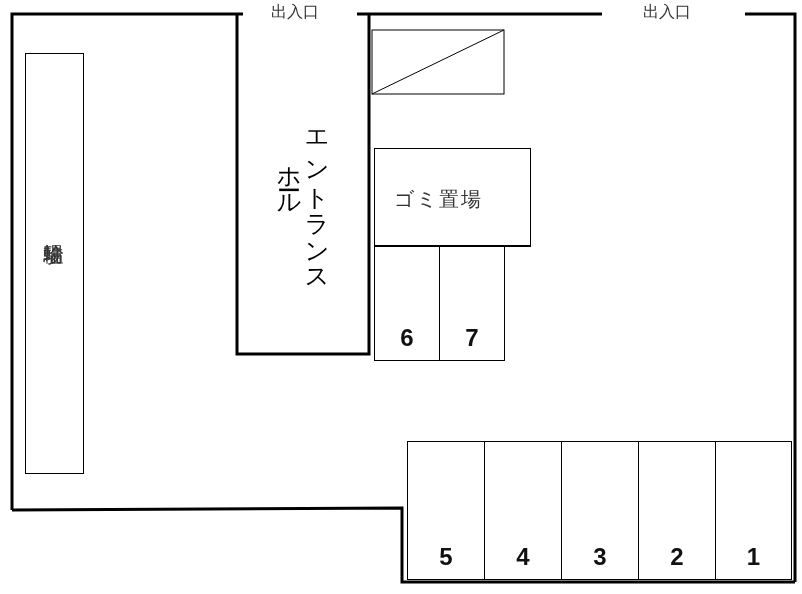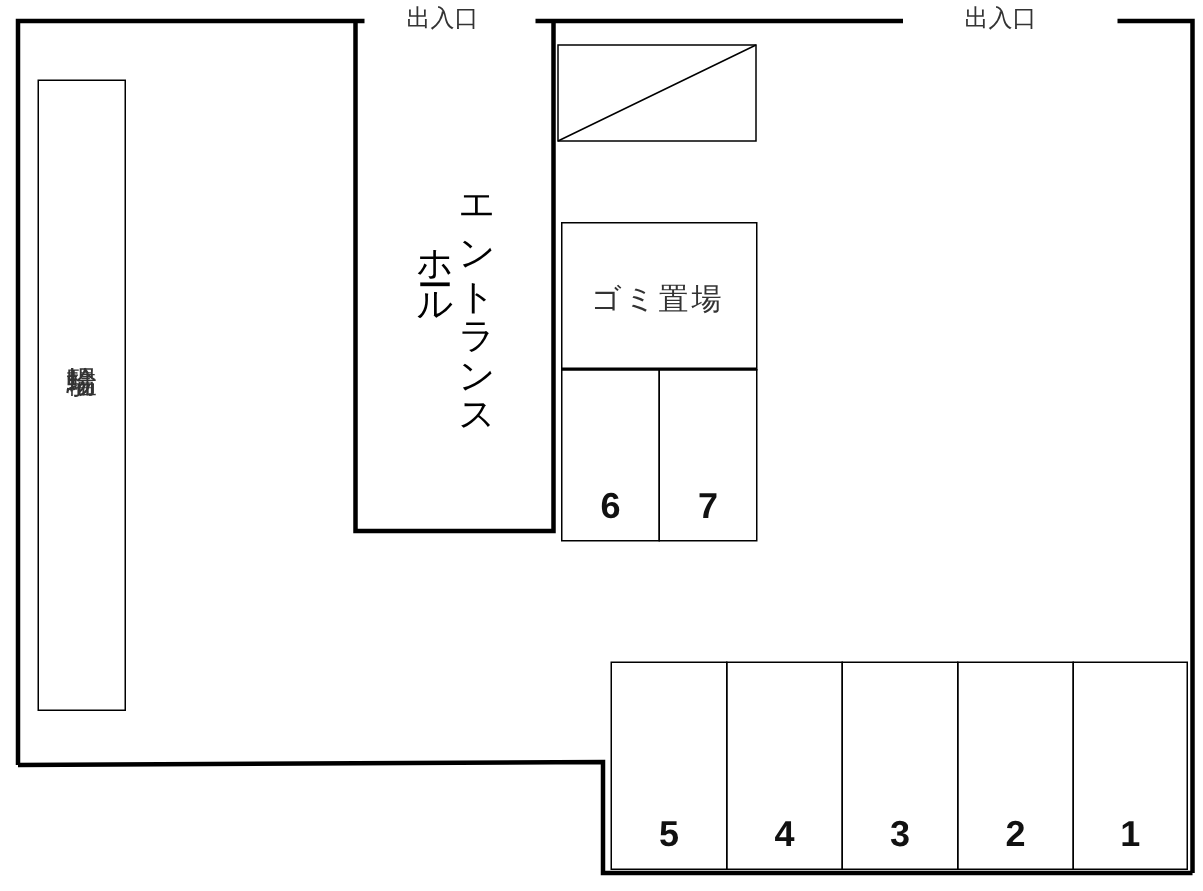--- a/index.html
+++ b/index.html
@@ -36,21 +36,21 @@
 <div class="label-jp entrance-label" style="left:271px; top:2px;">出入口</div>
 <div class="label-jp entrance-label" style="left:643px; top:2px;">出入口</div>
 
 <div class="label-jp vert hall-text" style="left:304px; top:116px;">エントランス</div>
 <div class="label-jp vert hall-text" style="left:276px; top:150px;">ホール</div>
 
 <div class="box" style="left:25px; top:53px; width:59px; height:421px; border:1px solid #000;">
   <div class="label-jp vert bike-text" style="left:17px; top:174px;">駐輪場</div>
 </div>
 
-<div class="box" style="left:374px; top:148px; width:131px; height:99px; border:1px solid #000; border-bottom:2px solid #000;">
+<div class="box" style="left:374px; top:148px; width:157px; height:99px; border:1px solid #000; border-bottom:2px solid #000;">
   <div class="label-jp garbage-text" style="left:19px; top:37px;">ゴミ置場</div>
 </div>
 
 <div class="box" style="left:374px; top:246px; width:66px; height:115px; border:1px solid #000;">
   <div class="spot-num" style="left:0; width:64px; top:77px;">6</div>
 </div>
 <div class="box" style="left:439px; top:246px; width:66px; height:115px; border:1px solid #000;">
   <div class="spot-num" style="left:0; width:64px; top:77px;">7</div>
 </div>
 

